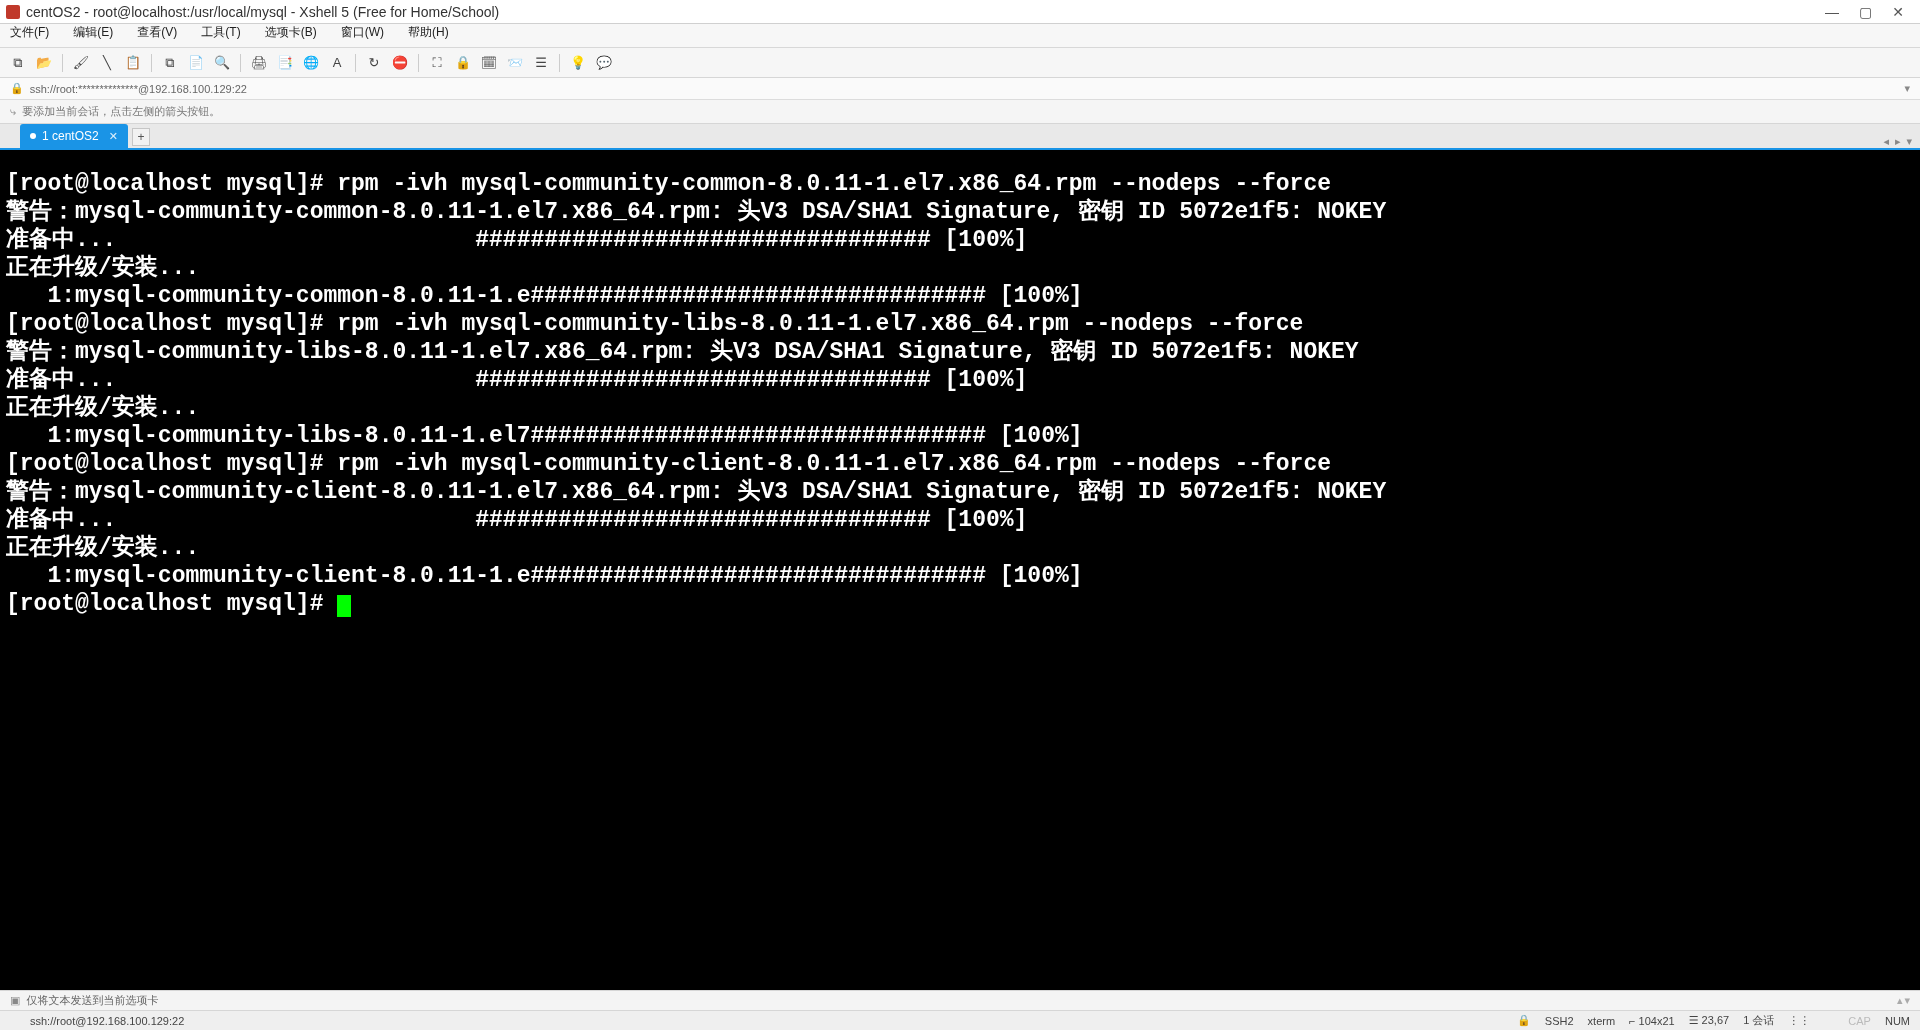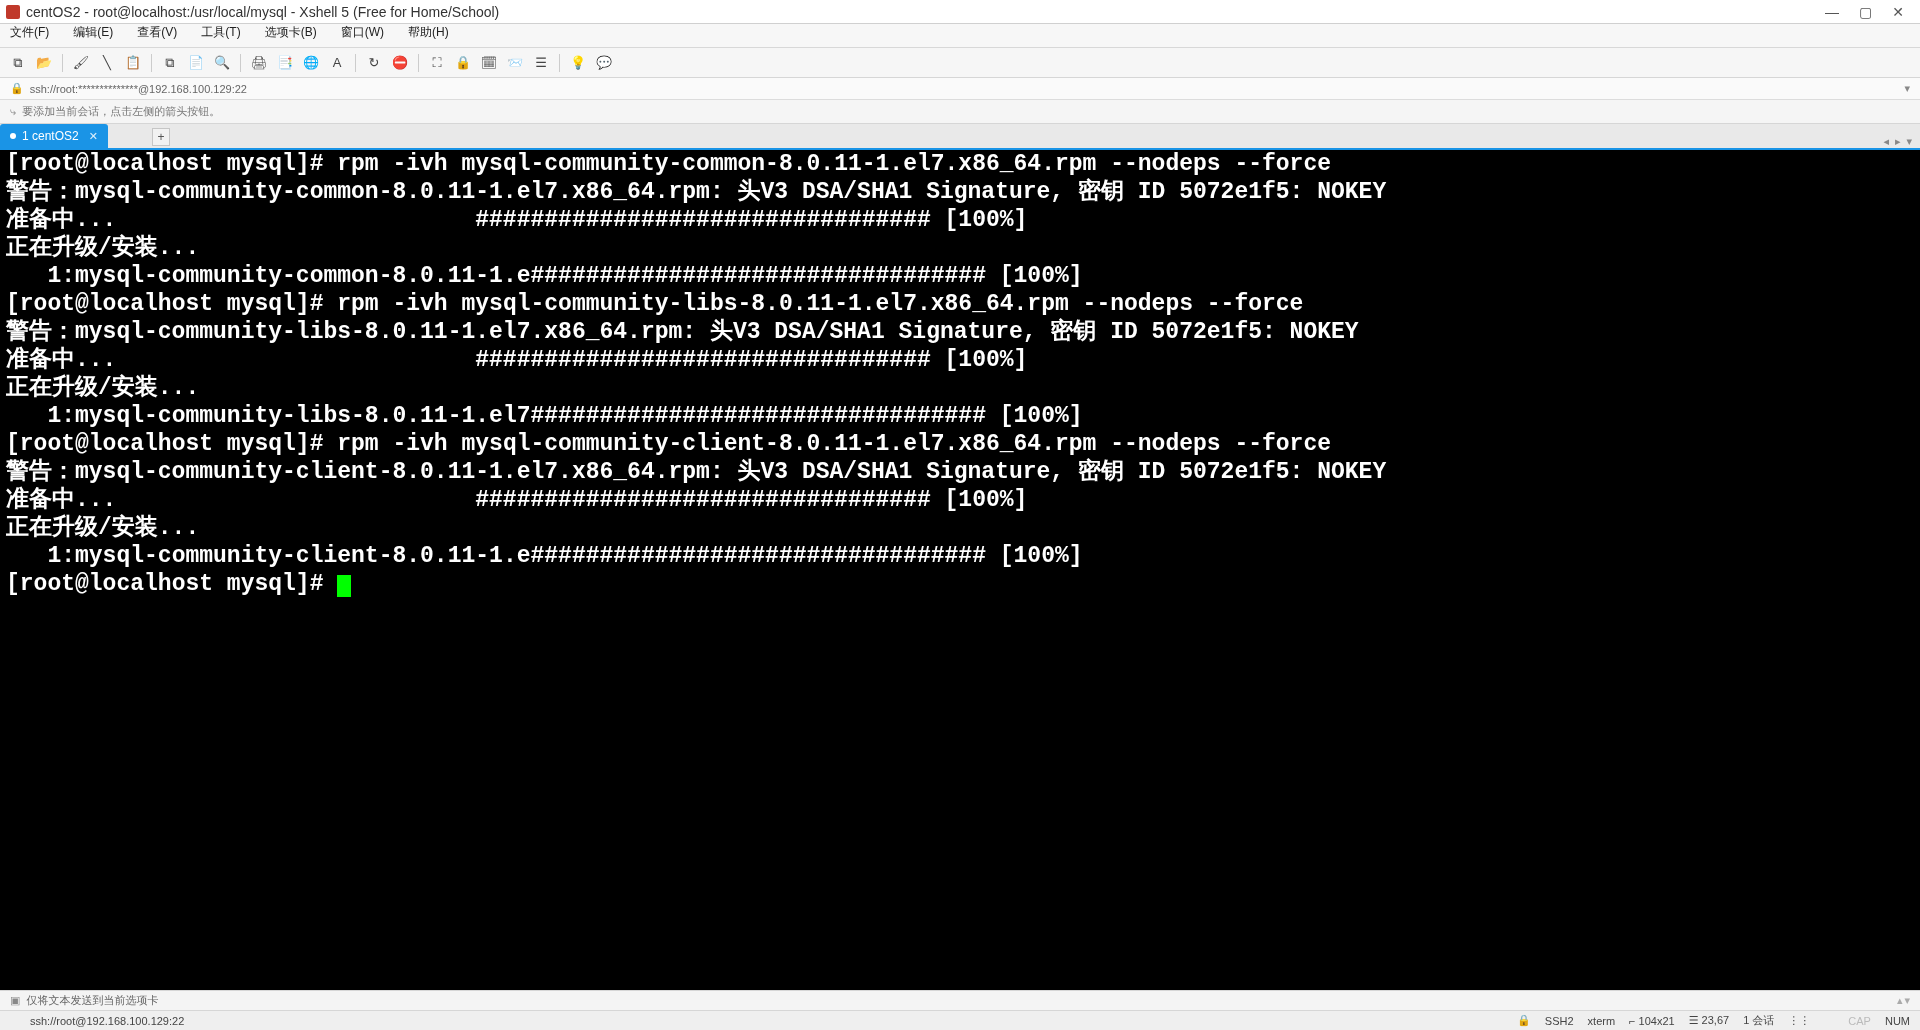--- a/index.html
+++ b/index.html
@@ -12,27 +12,27 @@
 .menubar { height:24px; background:#f7f7f7; border-bottom:1px solid #d8d8d8; display:flex; padding:0 10px; gap:24px; font-size:12px; color:#222; }
 .menubar span { cursor:pointer; }
 .toolbar { height:30px; background:#f6f6f6; border-bottom:1px solid #d6d6d6; display:flex; align-items:center; padding:0 8px; gap:6px; }
 .tb-btn { width:20px; height:20px; display:flex; align-items:center; justify-content:center; font-size:13px; color:#444; cursor:pointer; }
 .tb-sep { width:1px; height:18px; background:#ccc; margin:0 2px; }
 .addrbar { height:22px; background:#fafafa; border-bottom:1px solid #dcdcdc; display:flex; align-items:center; padding:0 10px; font-size:11px; color:#666; }
 .addrbar .lock { margin-right:6px; color:#888; }
 .addrbar .dd { margin-left:auto; color:#888; cursor:pointer; }
 .hintbar { height:24px; background:#f5f5f5; border-bottom:1px solid #d6d6d6; display:flex; align-items:center; padding:0 10px; font-size:11px; color:#777; }
 .hintbar .flag { margin-right:6px; color:#888; }
-.tabstrip { height:26px; background:#e9e9e9; border-bottom:2px solid #1a94e6; display:flex; align-items:flex-end; padding-left:0;gap:40px; }
+.tabstrip { height:26px; background:#e9e9e9; border-bottom:2px solid #1a94e6; display:flex; align-items:flex-end; padding-left:20px; }
 .tab { height:24px; background:#1a94e6; color:#fff; font-size:12px; display:flex; align-items:center; padding:0 10px; border-top-left-radius:3px; border-top-right-radius:3px; margin-right:2px; cursor:pointer; }
 .tab .dot { width:6px; height:6px; background:#fff; border-radius:50%; margin-right:6px; }
 .tab .close { margin-left:10px; font-size:11px; opacity:.85; }
 .tab-add { width:18px; height:18px; background:#f2f2f2; border:1px solid #c6c6c6; display:flex; align-items:center; justify-content:center; font-size:12px; color:#555; cursor:pointer; margin-left:2px; margin-bottom:2px; }
 .tabstrip .pager { margin-left:auto; display:flex; align-items:center; gap:6px; padding-right:8px; color:#888; font-size:11px; }
-.terminal { flex:1; background:#000; color:#fff; font-family:"Courier New","Consolas",monospace; font-size:23px; line-height:28px; padding:0 6px; white-space:pre; overflow:hidden; position:relative; font-weight:bold; }
+.terminal { flex:1; background:#000; color:#fff; font-family:"Courier New","Consolas",monospace; font-size:23px; line-height:28px; padding:20px 6px; white-space:pre; overflow:hidden; position:relative; font-weight:bold; }
 .cursor { display:inline-block; width:14px; height:22px; background:#0f0; vertical-align:text-bottom; }
 .watermark { position:absolute; right:100px; bottom:90px; color:#333; font-size:14px; font-family:sans-serif; opacity:.5; }
 .bottom-hint { height:20px; background:#f4f4f4; border-top:1px solid #d6d6d6; display:flex; align-items:center; padding:0 10px; font-size:11px; color:#666; }
 .bottom-hint .term-icon { margin-right:6px; color:#888; }
 .bottom-hint .scroll-r { margin-left:auto; display:flex; color:#aaa; font-size:11px; gap:2px;}
 .statusbar { height:20px; background:#efefef; border-top:1px solid #d6d6d6; display:flex; align-items:center; padding:0 10px; font-size:11px; color:#444; }
 .statusbar .left { flex:1;margin-left:20px; }
 .statusbar .right { display:flex; gap:14px; align-items:center; }
 .statusbar .sep { color:#bbb;margin-left:24px; }
 </style>

